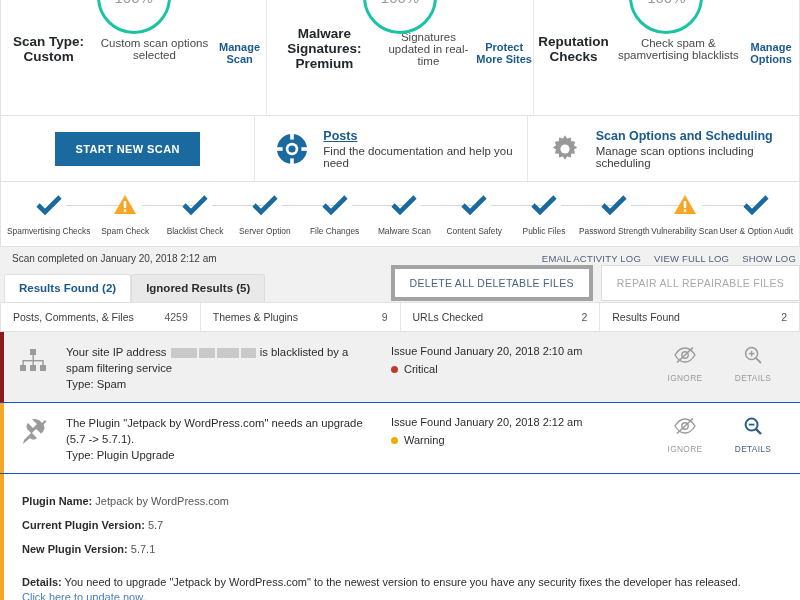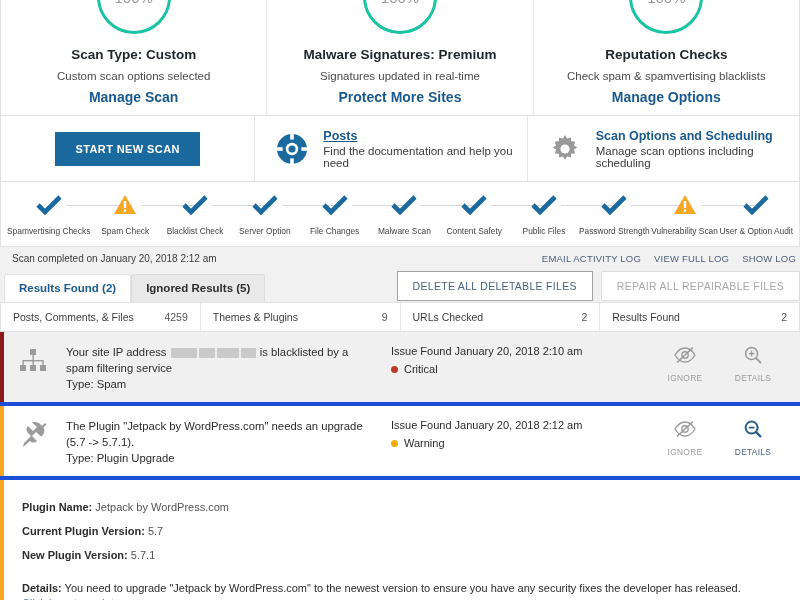--- a/index.html
+++ b/index.html
@@ -16,41 +16,41 @@
     display: flex;
     background: #ffffff;
     border: 1px solid #e2e2e2;
     border-top: none;
     height: 116px;
   }
   .card {
     flex: 1 1 0;
     position: relative;
     display: flex;
-    flex-direction: column;
+    flex-direction: row;
     align-items: center;
     justify-content: flex-end;
     padding-bottom: 10px;
     text-align: center;
   }
   .card + .card { border-left: 1px solid #e6e6e6; }
   .gauge {
     position: absolute;
     top: -40px;
     left: 50%;
     margin-left: -37px;
     width: 74px; height: 74px;
     border-radius: 50%;
     border: 3px solid #19c3a3;
     display: flex; align-items: center; justify-content: center;
   }
   .gauge span { font-size: 15px; color: #9a9a9a; }
   .card-title { font-size: 13.5px; font-weight: bold; color: #23282d; margin-bottom: 8px; }
   .card-sub { font-size: 11.5px; color: #4a4a4a; margin-bottom: 7px; }
-  .card-link { font-size: 14px; color: #1b5a8e; font-weight: bold; text-decoration: none; }
+  .card-link { font-size: 11px; color: #1b5a8e; font-weight: bold; text-decoration: none; }
 
   
   .actions {
     display: flex;
     background: #ffffff;
     border: 1px solid #e2e2e2;
     border-top: none;
     height: 66px;
     align-items: center;
   }
@@ -126,41 +126,41 @@
     font-size: 10.5px;
     letter-spacing: .3px;
     padding: 9px 15px;
     background: #fff;
     border: 1px solid #dcdcdc;
     color: #a9a9a9;
     cursor: pointer;
     font-family: "Liberation Sans", sans-serif;
     line-height: 1;
   }
-  .tbtn.enabled { border: 1px solid #a3a3a3; color: #4b6380; }
+  .tbtn.enabled { border: 4px solid #a3a3a3; color: #4b6380; }
 
   
   .stats { display: flex; background: #fff; border: 1px solid #e2e2e2; height: 30px; }
   .stat {
     flex: 1 1 0;
     display: flex; align-items: center; justify-content: space-between;
     padding: 0 12px;
     font-size: 10.5px;
     color: #3c3c3c;
   }
   .stat + .stat { border-left: 1px solid #e6e6e6; }
   .stat .val { color: #555; }
 
   
   .result {
     position: relative;
     display: flex;
     align-items: flex-start;
     padding: 12px 0 12px 0;
-    border-bottom: 4px solid #1d4ed8;
+    border-bottom: 1px solid #1d4ed8;
   }
   .result.critical { background: #f0f0f0; }
   .result.warning { background: #ffffff; }
   .sidebar-strip { position: absolute; left: 0; top: 0; bottom: 0; width: 4px; }
   .strip-critical { background: #8b1a1a; }
   .strip-warning { background: #f5a623; }
   .res-ico { width: 66px; flex: 0 0 66px; display: flex; justify-content: center; padding-top: 4px; }
   .res-main { flex: 0 0 300px; }
   .res-desc { font-size: 11.3px; color: #2c2c2c; line-height: 16px; }
   .res-type { font-size: 11.3px; color: #2c2c2c; margin-top: 2px; }

